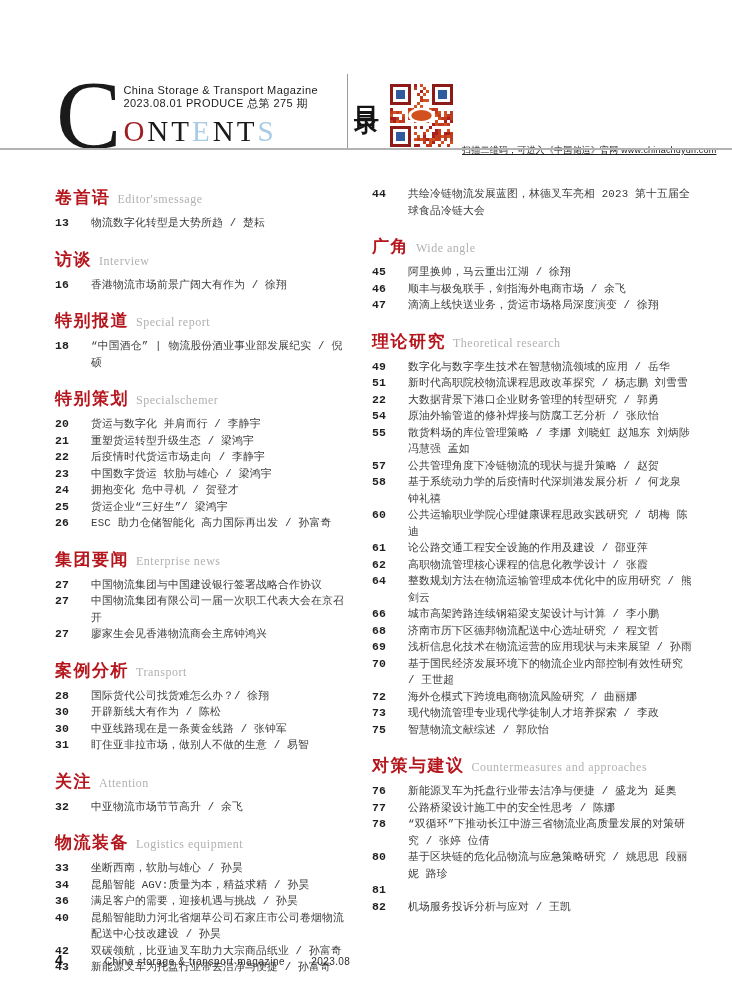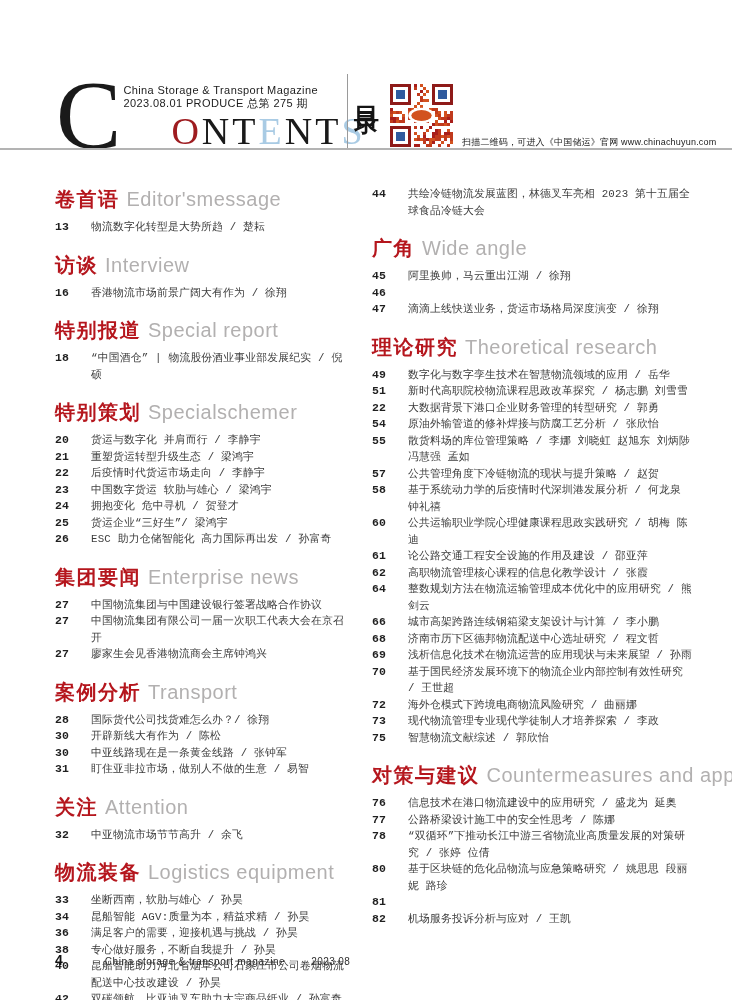--- a/index.html
+++ b/index.html
@@ -8,37 +8,37 @@
     font-family:"Liberation Sans","DejaVu Sans",sans-serif;color:#3a3a3a;
   }
   .page{position:absolute;inset:0;background:#fff;}
 
   
   .header{position:absolute;left:0;top:0;width:732px;height:149px;}
   .logo{position:absolute;left:56px;top:82px;display:flex;align-items:flex-start;}
   .big-c{font-family:"Liberation Serif","DejaVu Serif",serif;font-size:98px;line-height:66px;display:block;}
   .logo-right{margin-left:2px;padding-top:2px;}
   .mag-line{font-size:11px;line-height:13px;color:#1c1c1c;letter-spacing:.4px;white-space:nowrap;}
-  .word{font-family:"Liberation Serif","DejaVu Serif",serif;font-size:38px;line-height:40px;letter-spacing:3px;margin-top:1px;white-space:nowrap;margin-left:48px;}
+  .word{font-family:"Liberation Serif","DejaVu Serif",serif;font-size:29px;line-height:40px;letter-spacing:3px;margin-top:1px;white-space:nowrap;}
   .vdiv{position:absolute;left:347px;top:74px;width:1px;height:74px;background:#9a9a9a;}
   .mulu{position:absolute;left:353px;top:86px;writing-mode:vertical-rl;text-orientation:upright;
         font-size:25px;font-weight:bold;color:#141414;letter-spacing:4px;line-height:28px;}
   .qr{position:absolute;left:390px;top:84px;width:63px;height:63px;}
-  .qr-caption{position:absolute;left:462px;top:136px;font-size:9px;color:#222;letter-spacing:.2px;white-space:nowrap;}
+  .qr-caption{position:absolute;left:462px;top:144px;font-size:9px;color:#222;letter-spacing:.2px;white-space:nowrap;text-decoration:underline;}
   .hline{position:absolute;left:0;top:148px;width:732px;height:2px;background:#b3b3b3;}
 
   
   .cols{position:absolute;left:55px;top:186px;width:637px;display:flex;}
   .col{display:block;}
   .col-left{width:292px;margin-right:25px;}
   .col-right{width:320px;}
   .block + .block{margin-top:16px;}
   .sec{margin-bottom:6px;white-space:nowrap;}
-  .sec-zh{color:var(--accent,#b5161d);font-size:20px;font-weight:bold;letter-spacing:1.5px;}
-  .sec-en{color:var(--sec-en,#b4b2b2);font-size:20px;font-family:Liberation Sans, sans-serif;margin-left:7px;letter-spacing:.5px;}
+  .sec-zh{color:var(--accent,#b5161d);font-size:17px;font-weight:bold;letter-spacing:1.5px;}
+  .sec-en{color:var(--sec-en,#b4b2b2);font-size:12px;font-family:Liberation Serif, serif;margin-left:7px;letter-spacing:.5px;}
   .entry{display:flex;font-size:10.8px;line-height:16.5px;font-family:Liberation Mono, monospace;}
   .entry .num{flex:0 0 36px;font-weight:bold;color:#1f1f1f;font-size:11.5px;}
   .entry .title{flex:1;color:#3c3c3c;letter-spacing:.2px;}
 
   
   .footer{position:absolute;left:55px;top:952px;display:flex;align-items:baseline;}
   .footer .pnum{font-size:14px;font-weight:bold;color:#111;}
   .footer .fmag{margin-left:42px;font-size:10px;color:#2e2e2e;letter-spacing:.6px;}
   .footer .fdate{margin-left:26px;font-size:10px;color:#2e2e2e;letter-spacing:.4px;}
 </style>
@@ -296,24 +296,20 @@
           </div>
           <div class="entry">
             <span class="num">34</span>
             <span class="title">昆船智能 AGV:质量为本，精益求精 / 孙昊</span>
           </div>
           <div class="entry">
             <span class="num">36</span>
             <span class="title">满足客户的需要，迎接机遇与挑战 / 孙昊</span>
           </div>
           <div class="entry">
-            <span class="num">38</span>
-            <span class="title">专心做好服务，不断自我提升 / 孙昊</span>
-          </div>
-          <div class="entry">
             <span class="num">40</span>
             <span class="title">昆船智能助力河北省烟草公司石家庄市公司卷烟物流配送中心技改建设 / 孙昊</span>
           </div>
           <div class="entry">
             <span class="num">42</span>
             <span class="title">双碳领航，比亚迪叉车助力大宗商品纸业 / 孙富奇</span>
           </div>
           <div class="entry">
             <span class="num">43</span>
             <span class="title">新能源叉车为托盘行业带去洁净与便捷 / 孙富奇</span>
@@ -328,20 +324,21 @@
           </div>
         </div>
         <div class="block">
           <div class="sec"><span class="sec-zh">广角</span><span class="sec-en">Wide angle</span></div>
           <div class="entry">
             <span class="num">45</span>
             <span class="title">阿里换帅，马云重出江湖 / 徐翔</span>
           </div>
           <div class="entry">
             <span class="num">46</span>
+            <span class="title">顺丰与极兔联手，剑指海外电商市场 / 余飞</span>
           </div>
           <div class="entry">
             <span class="num">47</span>
             <span class="title">滴滴上线快送业务，货运市场格局深度演变 / 徐翔</span>
           </div>
         </div>
         <div class="block">
           <div class="sec"><span class="sec-zh">理论研究</span><span class="sec-en">Theoretical research</span></div>
           <div class="entry">
             <span class="num">49</span>
@@ -413,21 +410,21 @@
           </div>
           <div class="entry">
             <span class="num">75</span>
             <span class="title">智慧物流文献综述 / 郭欣怡</span>
           </div>
         </div>
         <div class="block">
           <div class="sec"><span class="sec-zh">对策与建议</span><span class="sec-en">Countermeasures and approaches</span></div>
           <div class="entry">
             <span class="num">76</span>
-            <span class="title">信息技术在港口物流建设中的应用研究 / 盛龙为 延奥</span>
+            <span class="title">新能源叉车为托盘行业带去洁净与便捷 / 盛龙为 延奥</span>
           </div>
           <div class="entry">
             <span class="num">77</span>
             <span class="title">公路桥梁设计施工中的安全性思考 / 陈娜</span>
           </div>
           <div class="entry">
             <span class="num">78</span>
             <span class="title">“双循环”下推动长江中游三省物流业高质量发展的对策研究 / 张婷 位倩</span>
           </div>
           <div class="entry">

